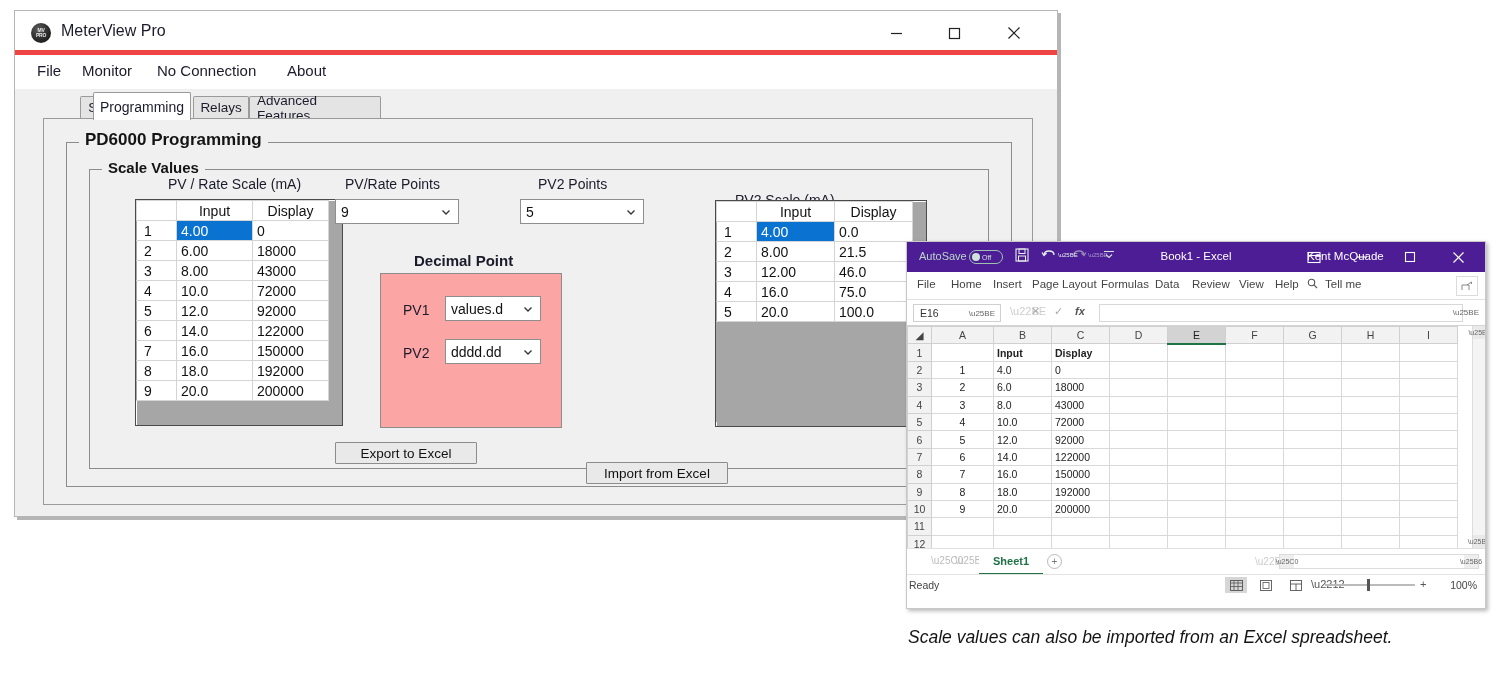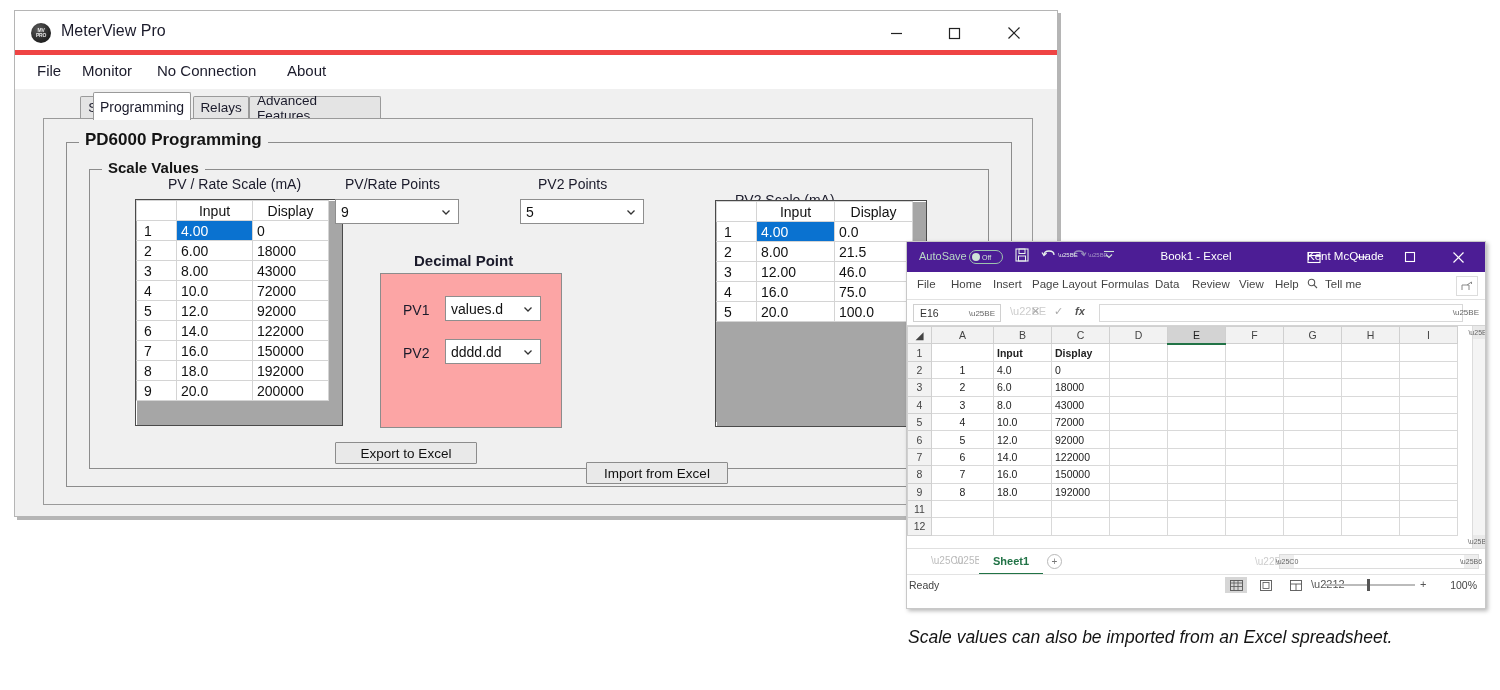--- a/index.html
+++ b/index.html
@@ -719,20 +719,32 @@
             <td class="">18.0</td>
             <td class="">192000</td>
             <td class=""></td>
             <td class=""></td>
             <td class=""></td>
             <td class=""></td>
             <td class=""></td>
             <td class=""></td>
           </tr>
           <tr>
+            <td class="rowhdr">10</td>
+            <td class="ctr">9</td>
+            <td class="">20.0</td>
+            <td class="">200000</td>
+            <td class=""></td>
+            <td class=""></td>
+            <td class=""></td>
+            <td class=""></td>
+            <td class=""></td>
+            <td class=""></td>
+          </tr>
+          <tr>
             <td class="rowhdr">11</td>
             <td class="ctr"></td>
             <td class=""></td>
             <td class=""></td>
             <td class=""></td>
             <td class=""></td>
             <td class=""></td>
             <td class=""></td>
             <td class=""></td>
             <td class=""></td>

